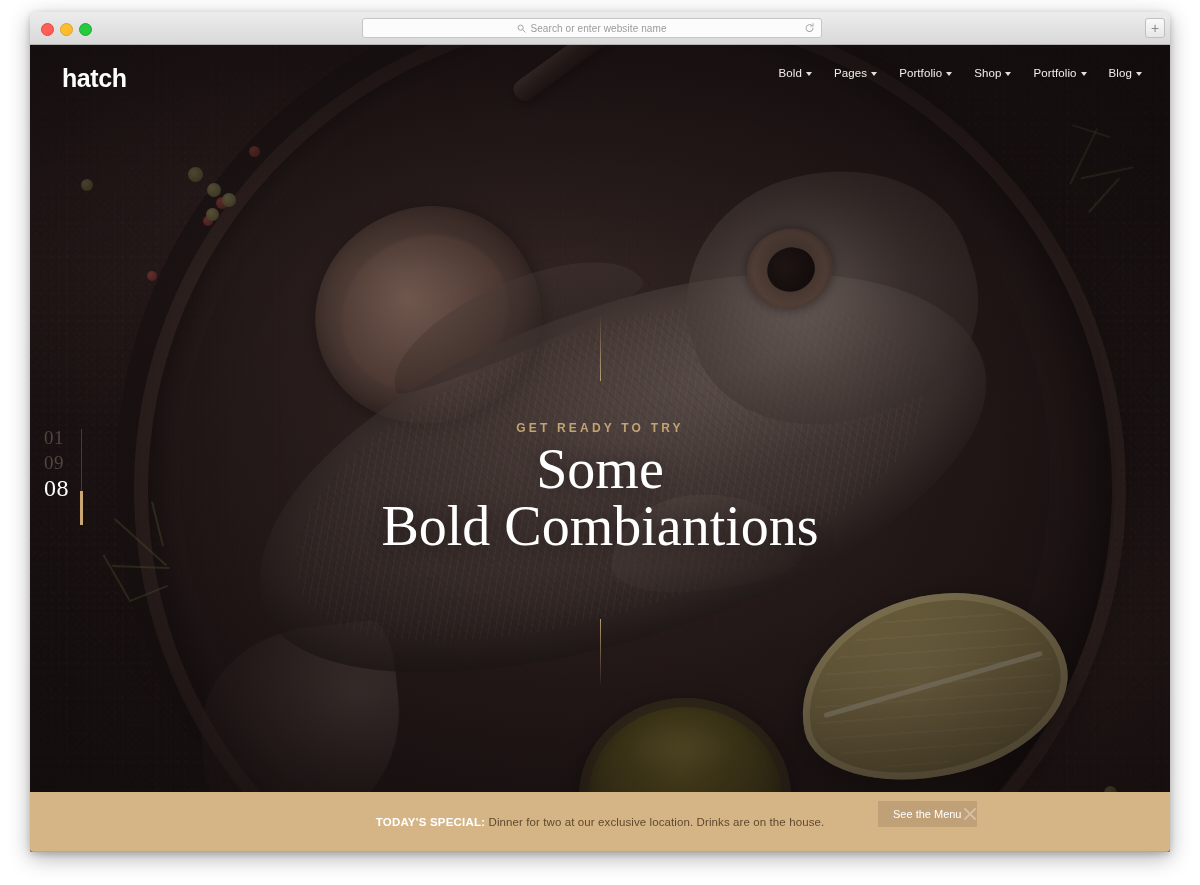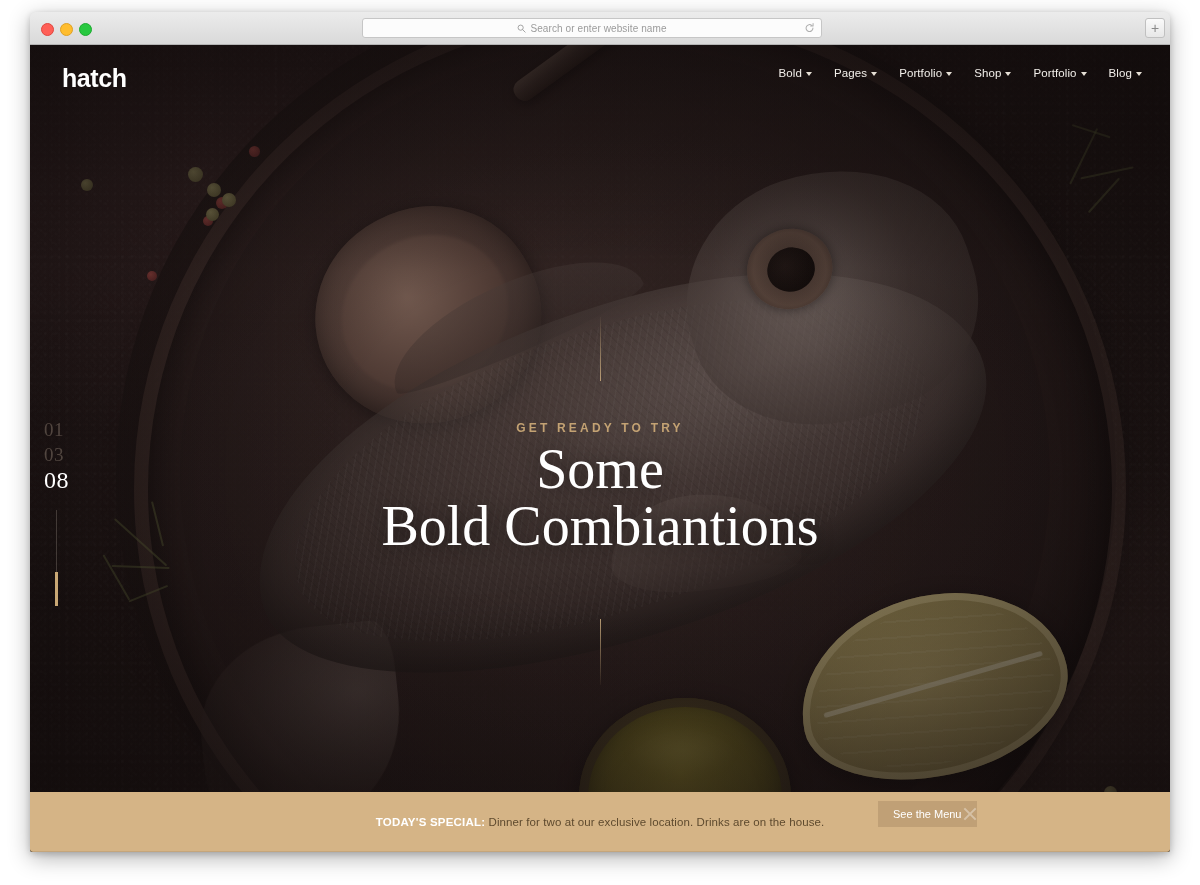--- a/index.html
+++ b/index.html
@@ -502,26 +502,25 @@
     font-weight: bold;
     background: transparent;
     pointer-events: auto;
     font-family: "Liberation Sans", sans-serif;
   }
 
   
   .pager {
     position: absolute;
     left: 14px;
-    top: 372px;
+    top: 380px;
     z-index: 18;
     display: flex;
-    align-items: center;
+    align-items: flex-start;
     gap: 12px;
-    flex-direction: column;
   }
   .pager-nums {
     display: flex;
     flex-direction: column;
     align-items: flex-start;
     font-family: "Liberation Serif", serif;
   }
   .pager-num {
     color: rgba(196,178,160,0.32);
     font-size: 19px;
@@ -722,21 +721,21 @@
           <div class="nav-item">
             <span>Blog</span>
             <i class="caret"></i>
           </div>
         </div>
       </div>
 
       <div class="pager">
         <div class="pager-nums">
           <div class="pager-num">01</div>
-          <div class="pager-num">03</div>
+          <div class="pager-num">09</div>
           <div class="pager-num active">08</div>
         </div>
         <div class="pager-track">
           <div class="pager-thumb"></div>
         </div>
       </div>
 
       <div class="hero-content">
         <div class="rule-top"></div>
         <div class="eyebrow">GET READY TO TRY</div>

